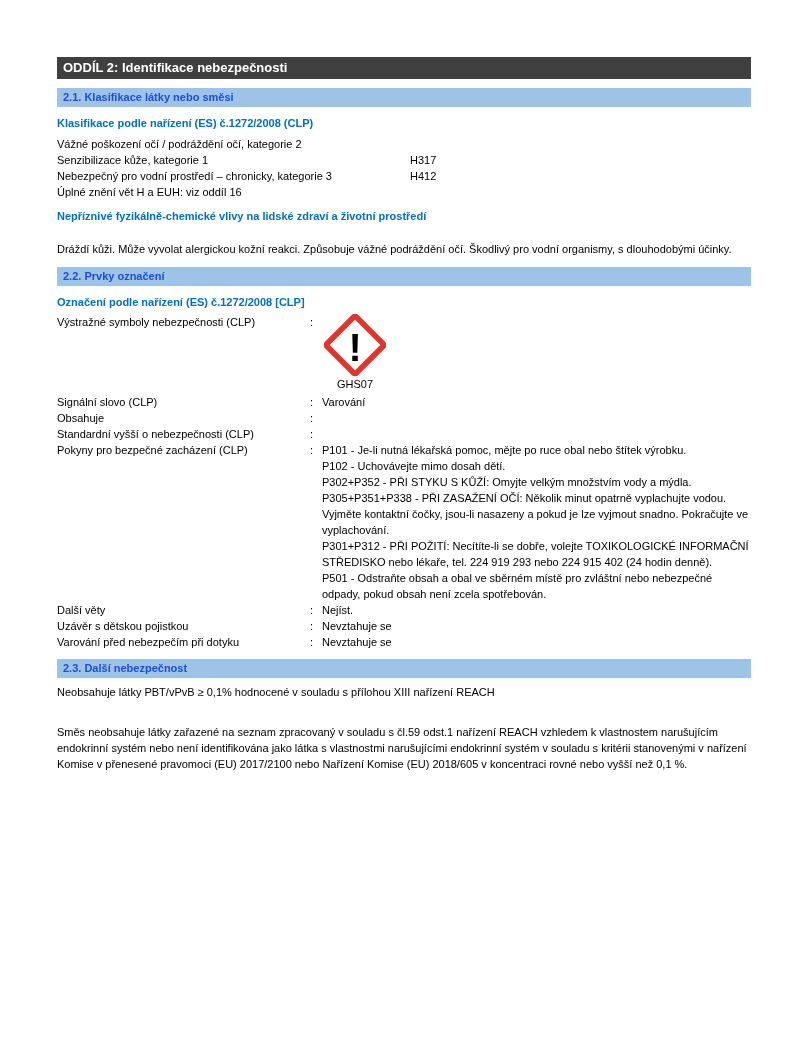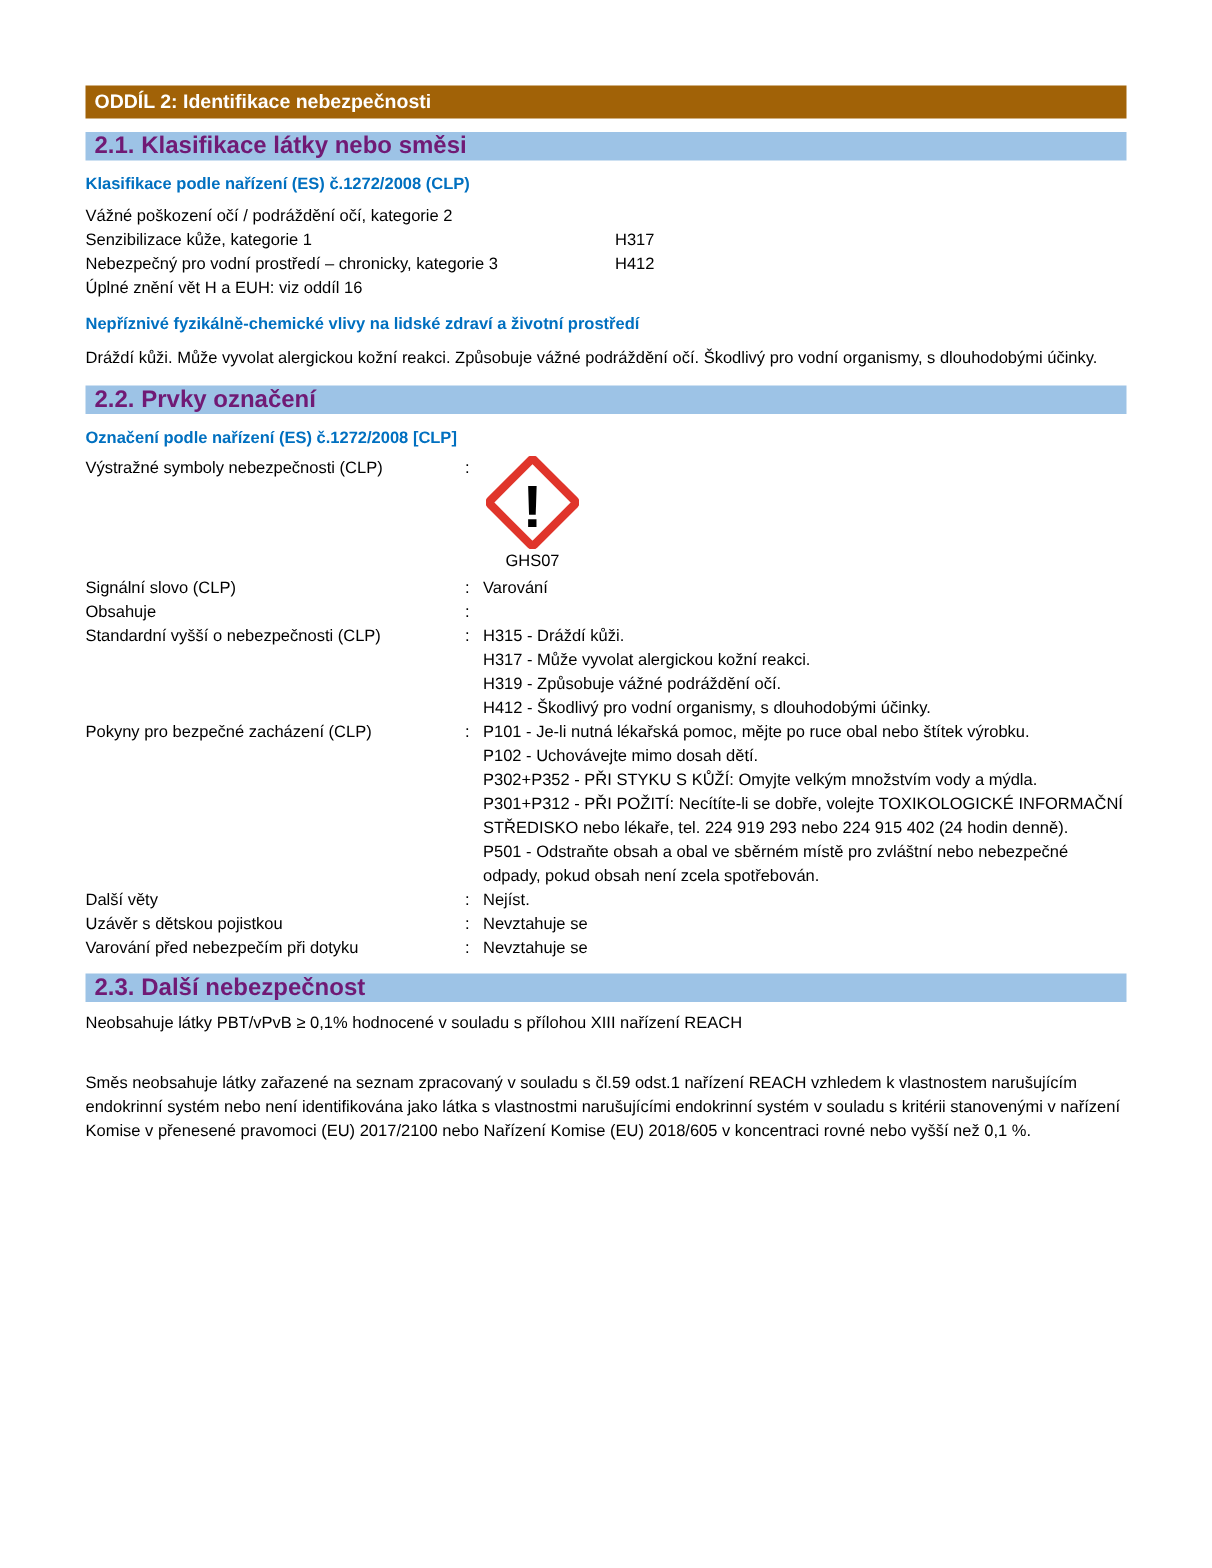--- a/index.html
+++ b/index.html
@@ -14,32 +14,32 @@
     font-family: "Liberation Sans", sans-serif;
     font-size: 11px;
     color: #000000;
     -webkit-font-smoothing: antialiased;
   }
   .content {
     width: 694px;
     margin: 57px auto 0 57px;
   }
   .bar-dark {
-    background: #a16207;
+    background: #404040;
     color: #ffffff;
     font-weight: bold;
     font-size: 13px;
     line-height: 16px;
     padding: 3px 6px;
   }
   .bar-light {
     background: #9DC3E6;
-    color: #701a75;
+    color: #1d4ed8;
     font-weight: bold;
-    font-size: 16px;
+    font-size: 11px;
     line-height: 15px;
     padding: 2px 6px;
     margin-top: 9px;
   }
   .blue-h {
     color: #0070C0;
     font-weight: bold;
     line-height: 16px;
     margin-top: 8px;
   }
@@ -62,21 +62,21 @@
   .picto-wrap {
     display: inline-block;
     text-align: center;
     margin-left: 2px;
     margin-bottom: 2px;
   }
   .picto-wrap svg { display: block; margin: 0 auto; }
   .picto-caption { line-height: 14px; margin-top: 1px; }
   .para { line-height: 16px; margin-top: 6px; }
   .para + .para { margin-top: 24px; }
-  .mt3 { margin-top: 7px; }
+  .mt3 { margin-top: 17px; }
   .mt10 { margin-top: 10px; }
 </style>
 </head>
 <body>
 
 <div class="content">
 
   <div class="bar-dark">
     <span>ODDÍL 2: Identifikace nebezpečnosti</span>
   </div>
@@ -134,35 +134,30 @@
     </div>
 
     <div class="kv">
       <span>Obsahuje</span>
       <span class="colon">:</span>
     </div>
 
     <div class="kv">
       <span>Standardní vyšší o nebezpečnosti (CLP)</span>
       <span class="colon">:</span>
-      <span>
-        <div class="line">H315 - Dráždí kůži.</div>
-        <div class="line">H317 - Může vyvolat alergickou kožní reakci.</div>
-        <div class="line">H319 - Způsobuje vážné podráždění očí.</div>
-        <div class="line">H412 - Škodlivý pro vodní organismy, s dlouhodobými účinky.</div>
-      </span>
     </div>
 
     <div class="kv">
       <span>Pokyny pro bezpečné zacházení (CLP)</span>
       <span class="colon">:</span>
       <span>
         <div class="line">P101 - Je-li nutná lékařská pomoc, mějte po ruce obal nebo štítek výrobku.</div>
         <div class="line">P102 - Uchovávejte mimo dosah dětí.</div>
         <div class="line">P302+P352 - PŘI STYKU S KŮŽÍ: Omyjte velkým množstvím vody a mýdla.</div>
+        <div class="line">P305+P351+P338 - PŘI ZASAŽENÍ OČÍ: Několik minut opatrně vyplachujte vodou. Vyjměte kontaktní čočky, jsou-li nasazeny a pokud je lze vyjmout snadno. Pokračujte ve vyplachování.</div>
         <div class="line">P301+P312 - PŘI POŽITÍ: Necítíte-li se dobře, volejte TOXIKOLOGICKÉ INFORMAČNÍ STŘEDISKO nebo lékaře, tel. 224 919 293 nebo 224 915 402 (24 hodin denně).</div>
         <div class="line">P501 - Odstraňte obsah a obal ve sběrném místě pro zvláštní nebo nebezpečné odpady, pokud obsah není zcela spotřebován.</div>
       </span>
     </div>
 
     <div class="kv">
       <span>Další věty</span>
       <span class="colon">:</span>
       <span>Nejíst.</span>
     </div>

